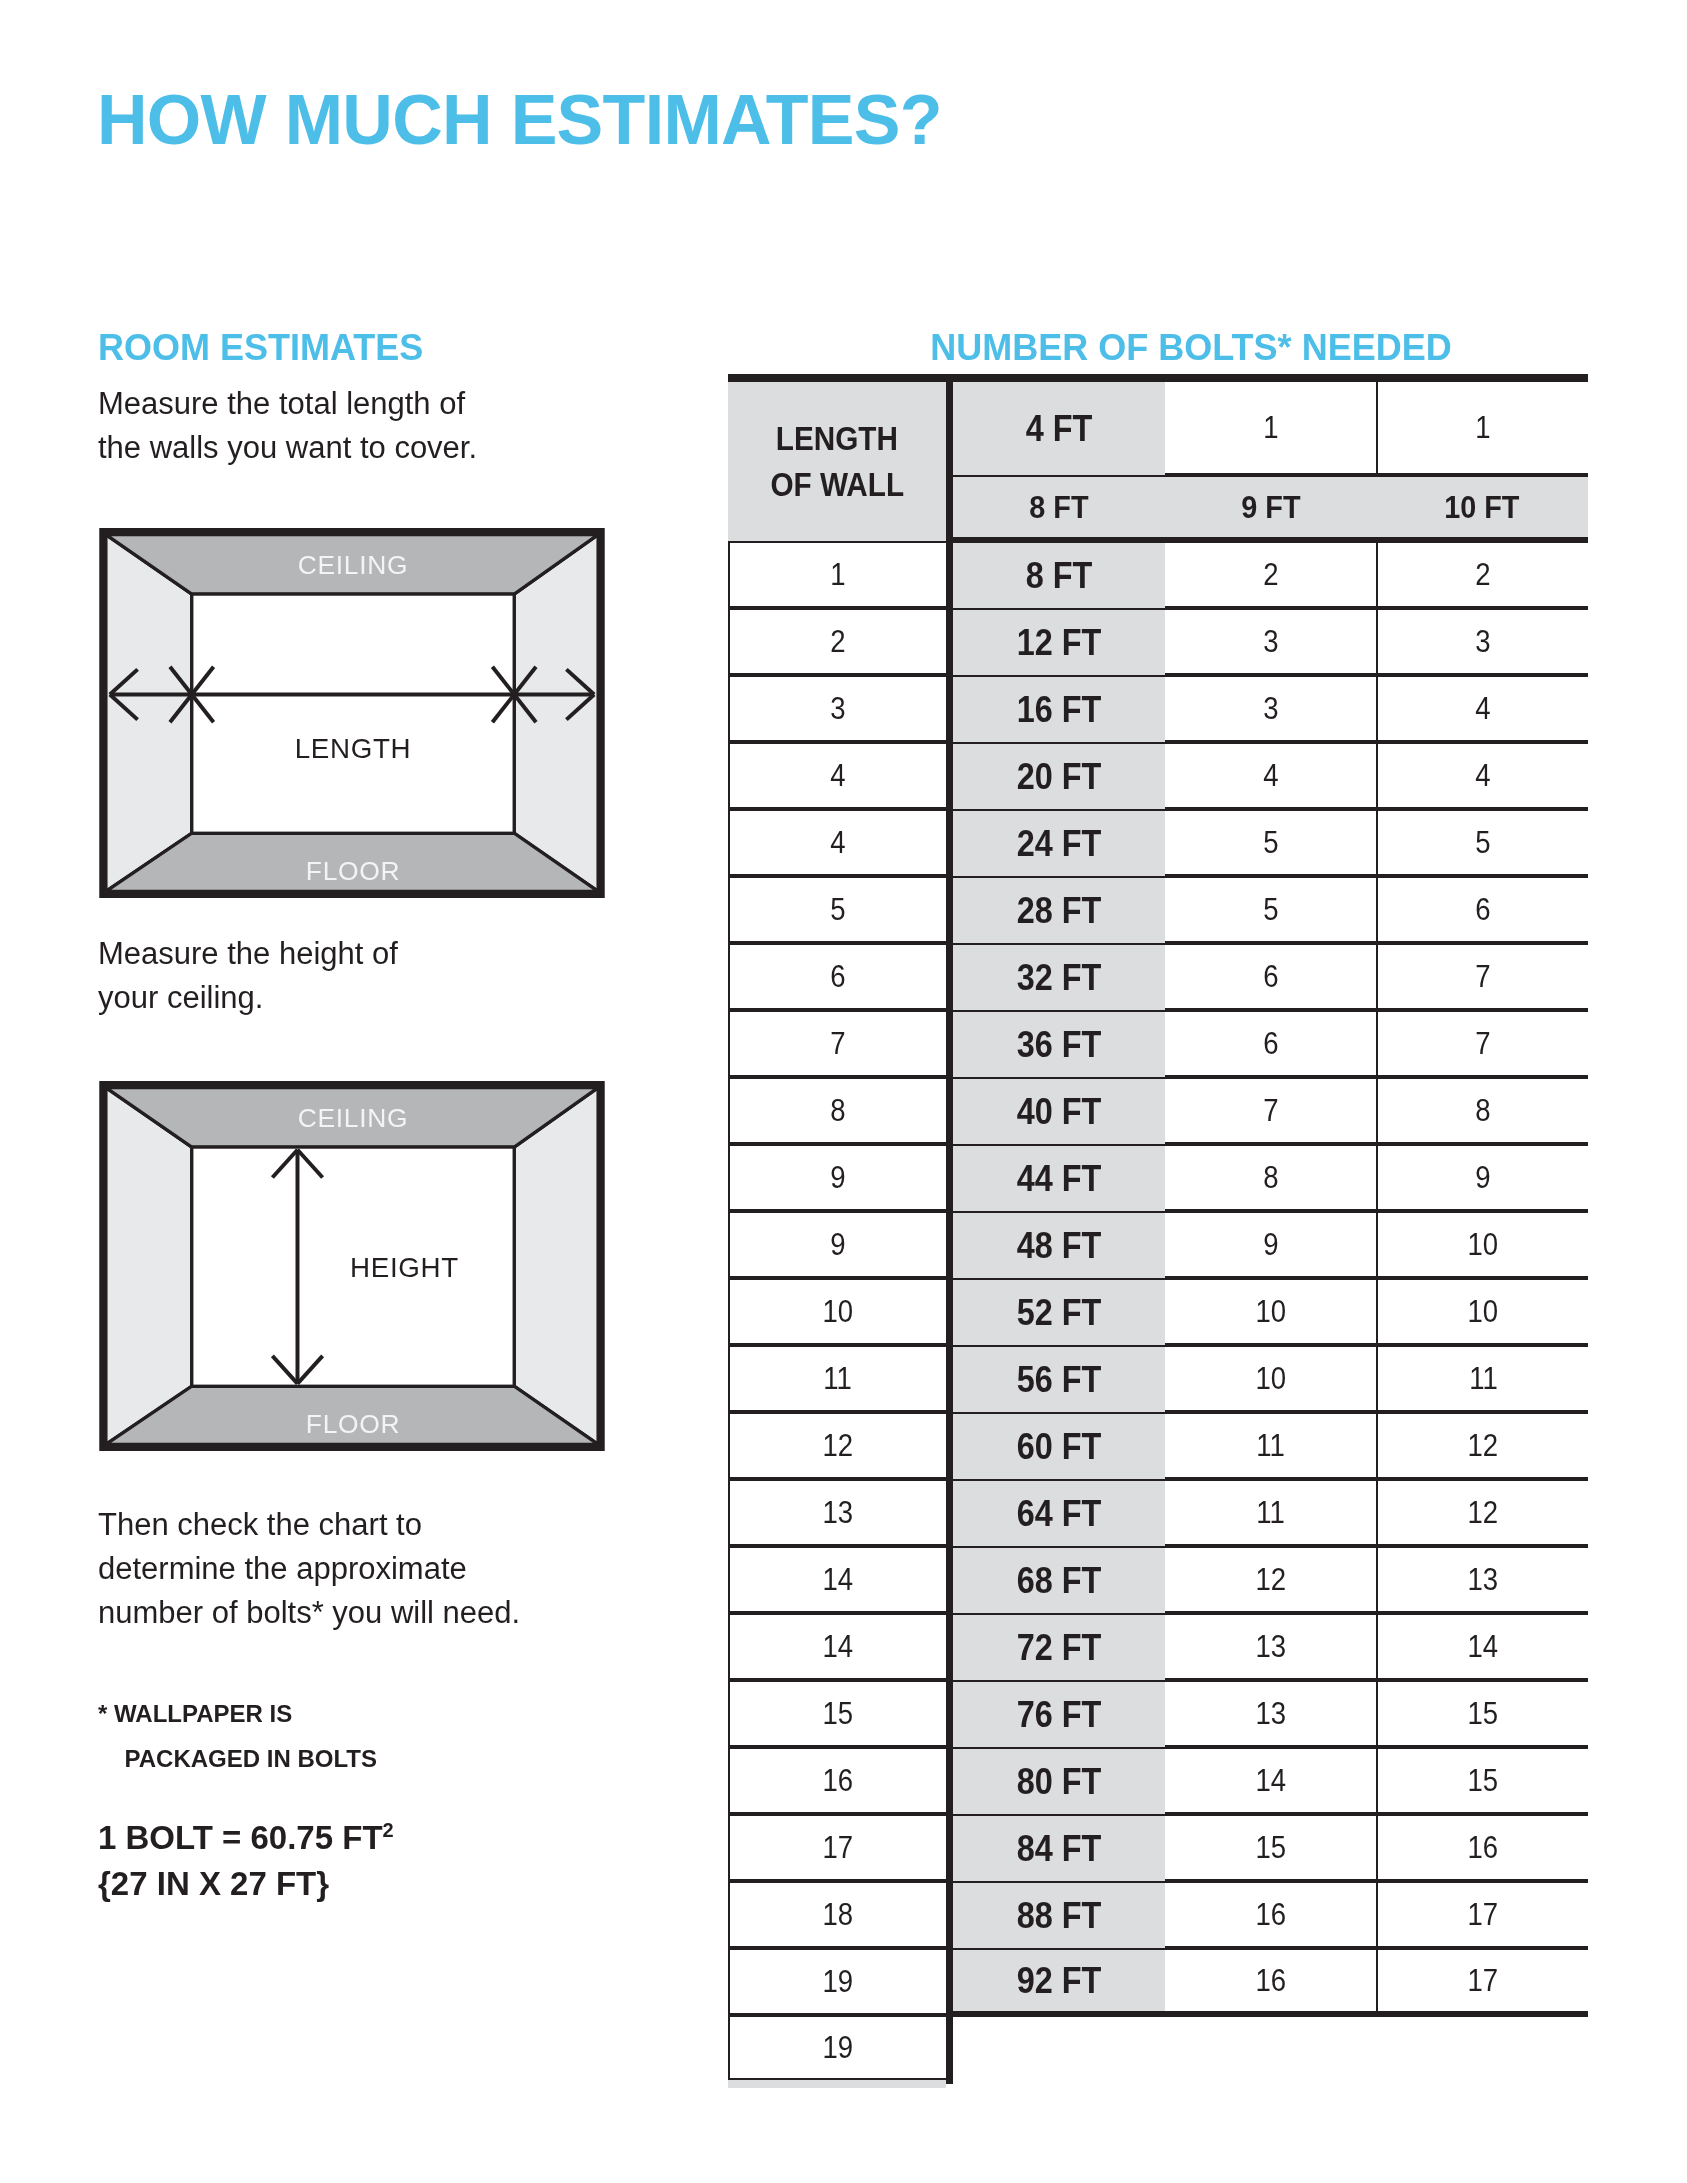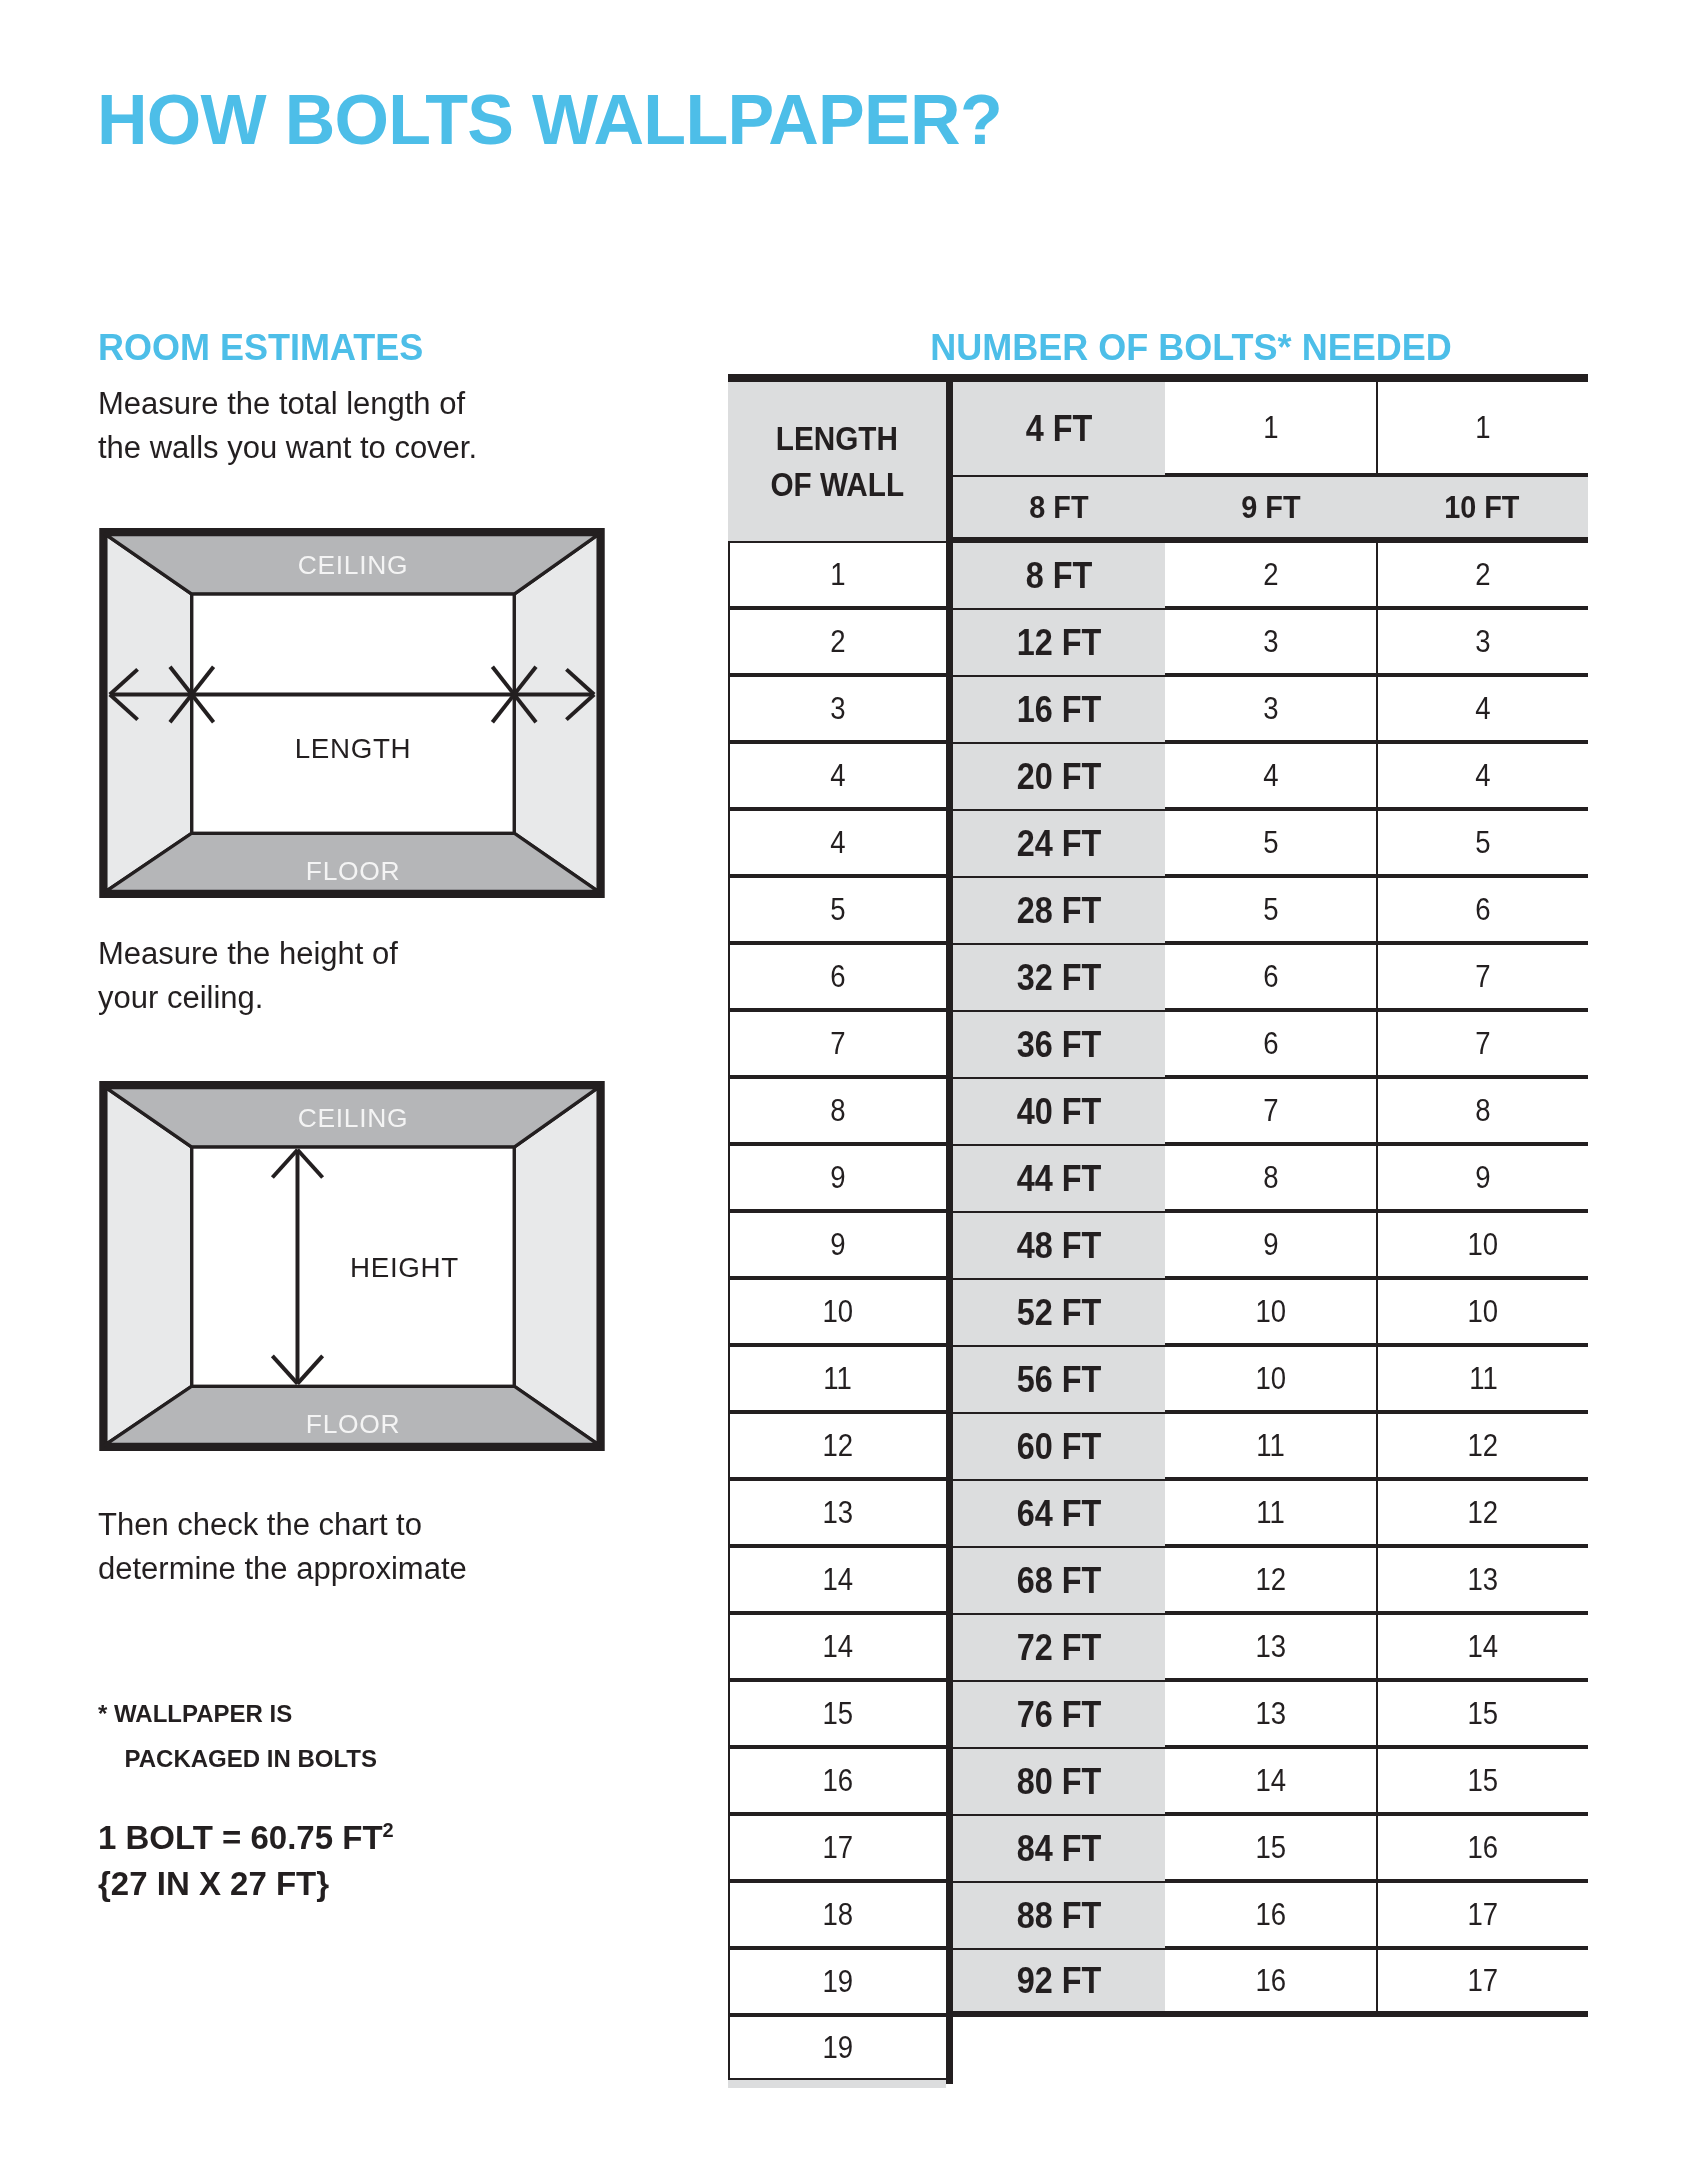--- a/index.html
+++ b/index.html
@@ -61,21 +61,21 @@
   .t-val.last{border-bottom-width:6.6px;}
   .t-stub{position:absolute;left:0;top:1706px;width:218px;height:8px;background:#DCDDDE;}
   .cond{display:inline-block;transform:scaleX(0.9);transform-origin:center;}
   .num{transform:scaleX(0.86);}
   .bolts-wrap{position:absolute;left:728px;top:374px;width:860px;height:1720px;}
   svg text{font-family:"Liberation Sans", sans-serif;}
 </style>
 </head>
 <body>
 
-<div class="abs page-title">HOW BOLTS WALLPAPER?</div>
+<div class="abs page-title">HOW MUCH ESTIMATES?</div>
 
 <div class="abs sec-head room-head">ROOM ESTIMATES</div>
 
 <div class="abs para p1">
   <div>Measure the total length of</div>
   <div>the walls you want to cover.</div>
 </div>
 
 <div class="abs diagram d1">
 <svg width="506" height="370" viewBox="0 0 765 560">
@@ -124,20 +124,21 @@
   </g>
   <text x="384" y="69" font-size="40" fill="#f4f4f4" text-anchor="middle" letter-spacing="1">CEILING</text>
   <text x="384" y="533" font-size="40" fill="#f4f4f4" text-anchor="middle" letter-spacing="1">FLOOR</text>
   <text x="462" y="296" font-size="42" fill="#231F20" text-anchor="middle" letter-spacing="1">HEIGHT</text>
 </svg>
 </div>
 
 <div class="abs para p3">
   <div>Then check the chart to</div>
   <div>determine the approximate</div>
+  <div>number of bolts* you will need.</div>
 </div>
 
 <div class="abs note">
   <div>* WALLPAPER IS</div>
   <div class="indent">PACKAGED IN BOLTS</div>
 </div>
 
 <div class="abs boltinfo">
   <div><span>1 BOLT = 60.75 FT</span><sup>2</sup></div>
   <div>{27 IN X 27 FT}</div>

